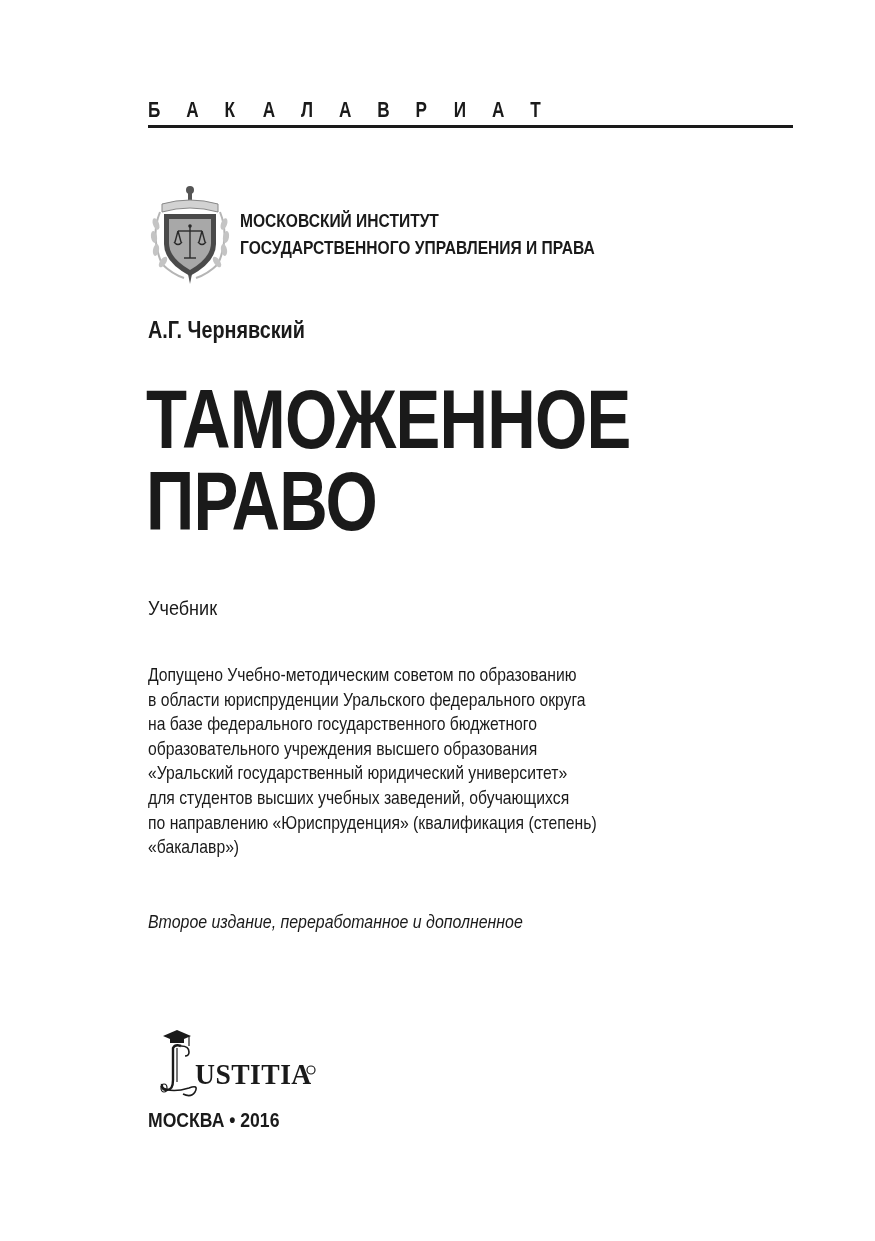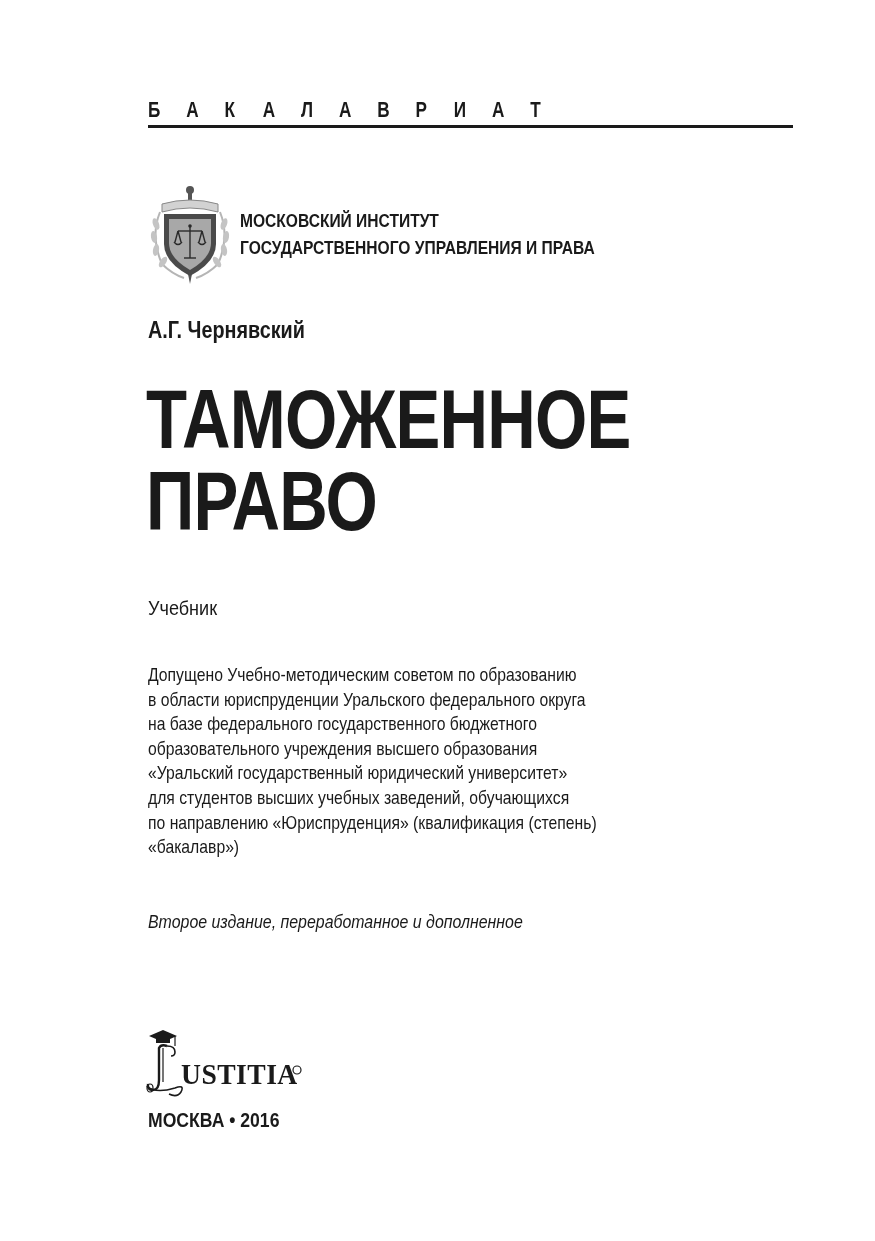--- a/index.html
+++ b/index.html
@@ -128,21 +128,21 @@
       font-style: italic;
       font-size: 18.5px;
       line-height: 24px;
       color: #1a1a1a;
       transform: scaleX(0.86);
       transform-origin: left center;
       white-space: nowrap;
     }
     .publisher-logo {
       position: absolute;
-      left: 145px;
+      left: 159px;
       top: 1028px;
       width: 160px;
       height: 72px;
     }
     .publisher-word {
       position: absolute;
       left: 36px;
       top: 30px;
       font-family: "Liberation Serif", serif;
       font-weight: bold;

